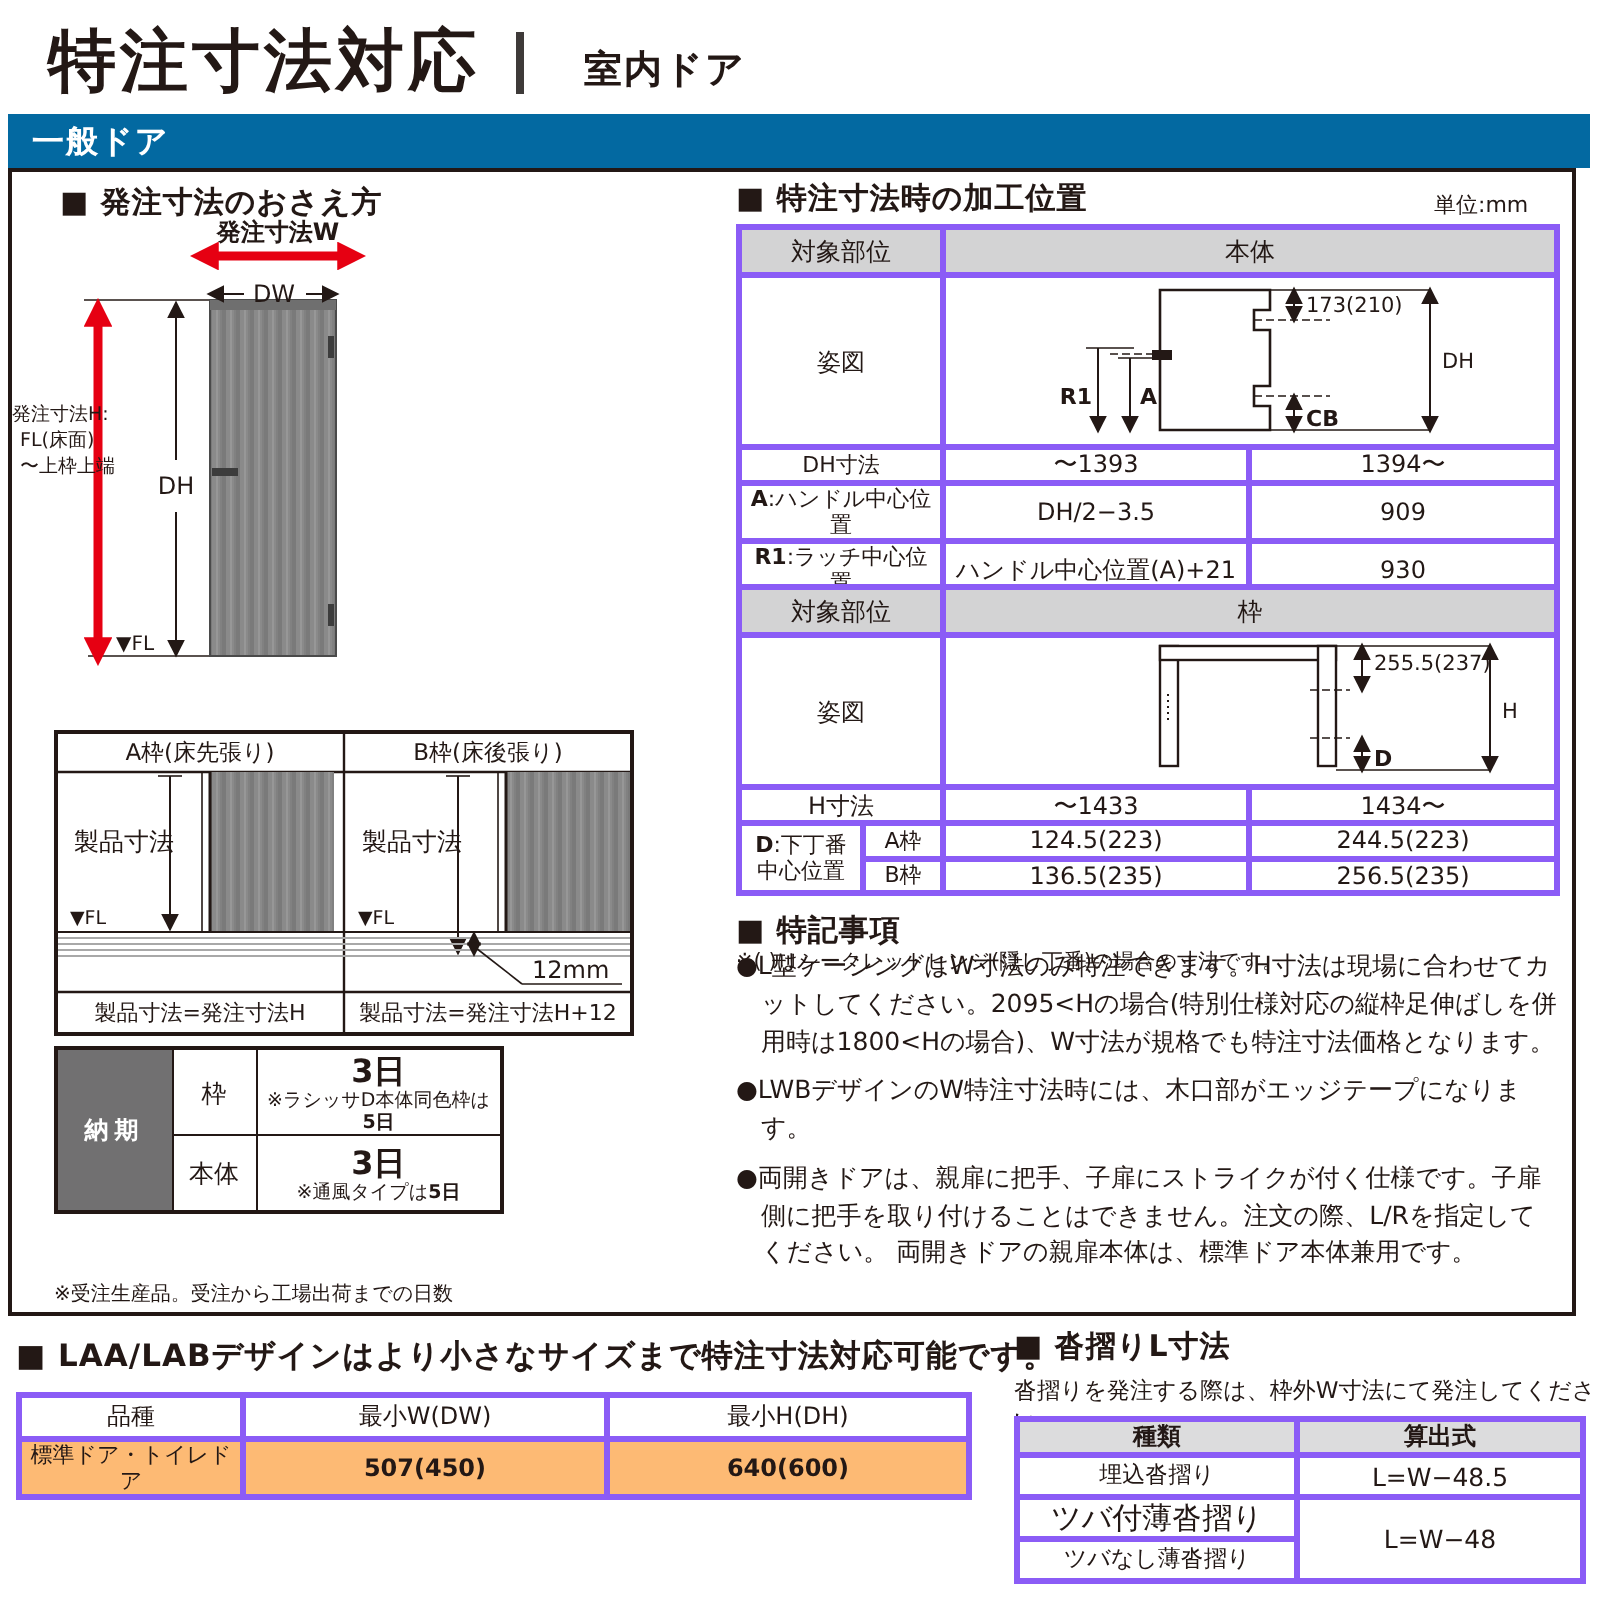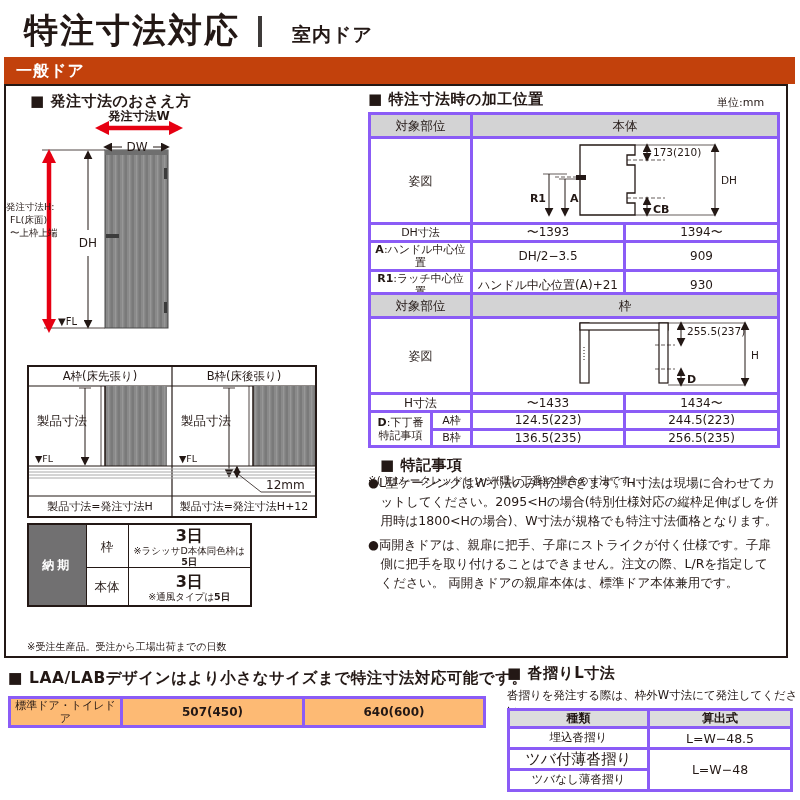--- a/index.html
+++ b/index.html
@@ -7,21 +7,21 @@
     width:800px;height:800px;position:relative;overflow:hidden;
     background:#ffffff;color:#231815;
     font-family:"DejaVu Sans","Liberation Sans",sans-serif;
     -webkit-font-smoothing:antialiased;
   }
   .abs{position:absolute;}
   
   .page-title{left:24px;top:8px;font-size:34px;font-weight:bold;letter-spacing:2px;}
   .title-divider{left:258px;top:16px;width:4px;height:31px;background:#3e3a39;}
   .page-subtitle{left:292px;top:22px;font-size:19px;font-weight:bold;letter-spacing:1px;}
-  .section-bar{left:4px;top:57px;width:791px;height:27px;background:#c2410c;color:#fff;
+  .section-bar{left:4px;top:57px;width:791px;height:27px;background:#0369a1;color:#fff;
     font-size:16px;font-weight:bold;line-height:27px;padding-left:12px;box-sizing:border-box;letter-spacing:1px;}
   .content-box{left:4px;top:84px;width:784px;height:574px;border:2px solid #231815;box-sizing:border-box;background:#fff;}
   .h2{font-size:15px;font-weight:bold;letter-spacing:0.5px;}
   .unit{font-size:11px;}
   
   table.spec{border-collapse:collapse;position:absolute;table-layout:fixed;background:#fff;border:2px solid #231815;}
   table.spec td{border:3px solid #8b5cf6;text-align:center;vertical-align:middle;padding:0 2px;font-size:12px;line-height:1.2;overflow:hidden;}
   table.spec td.hd{background:#d3d3d4;font-size:12.5px;height:21px;}
   table.spec td.lbl{font-size:11px;}
   .fn{font-size:10.5px;margin-top:34px;}
@@ -260,48 +260,54 @@
         <text x="212" y="64" font-size="11" font-weight="bold">D</text>
       </svg>
     </td>
   </tr>
   <tr style="height:18px">
     <td colspan="2" class="lbl" style="font-size:12px">H寸法</td>
     <td>〜1433</td>
     <td>1434〜</td>
   </tr>
   <tr style="height:17px">
-    <td rowspan="2" class="lbl"><b>D</b><span>:下丁番</span><br><span>特記事項</span></td>
+    <td rowspan="2" class="lbl"><b>D</b><span>:下丁番</span><br><span>中心位置</span></td>
     <td class="lbl">A枠</td>
     <td>124.5(223)</td>
     <td>244.5(223)</td>
   </tr>
   <tr style="height:17px">
     <td class="lbl">B枠</td>
     <td>136.5(235)</td>
     <td>256.5(235)</td>
   </tr>
 </tbody>
   </table>
 <div class="abs fn" style="left:368px;top:440px;">※( )はシークレットヒンジ(隠し丁番)の場合の寸法です。</div>
 
-<div class="abs h2" style="left:380px;top:456px;text-align:right;">■ 特記事項</div>
+<div class="abs h2" style="left:368px;top:456px;text-align:right;">■ 特記事項</div>
 <div class="abs notes">
   <p>●L型ケーシングはW寸法のみ特注できます。H寸法は現場に合わせてカットしてください。2095&lt;Hの場合(特別仕様対応の縦枠足伸ばしを併用時は1800&lt;Hの場合)、W寸法が規格でも特注寸法価格となります。</p>
+  <p>●LWBデザインのW特注寸法時には、木口部がエッジテープになります。</p>
   <p>●両開きドアは、親扉に把手、子扉にストライクが付く仕様です。子扉側に把手を取り付けることはできません。注文の際、L/Rを指定してください。 両開きドアの親扉本体は、標準ドア本体兼用です。</p>
 </div>
 
 <div class="abs h2" style="left:8px;top:668px;font-size:15.5px;">■ LAA/LABデザインはより小さなサイズまで特注寸法対応可能です。</div>
 <table class="spec bot" style="left:8px;top:696px;width:475px;">
   <colgroup>
       <col style="width:112px">
       <col style="width:182px">
       <col style="width:181px">
     </colgroup>
   <tbody>
+      <tr style="height:22px">
+    <td>品種</td>
+    <td>最小W(DW)</td>
+    <td>最小H(DH)</td>
+  </tr>
   <tr style="height:24px" class="shade">
     <td style="font-size:11px">標準ドア・トイレドア</td>
     <td class="big">507(450)</td>
     <td class="big">640(600)</td>
   </tr>
 </tbody>
   </table>
 
 <div class="abs h2" style="left:507px;top:664px;">■ 沓摺りL寸法</div>
 <div class="abs" style="left:507px;top:688px;font-size:11.5px;">沓摺りを発注する際は、枠外W寸法にて発注してください。</div>

